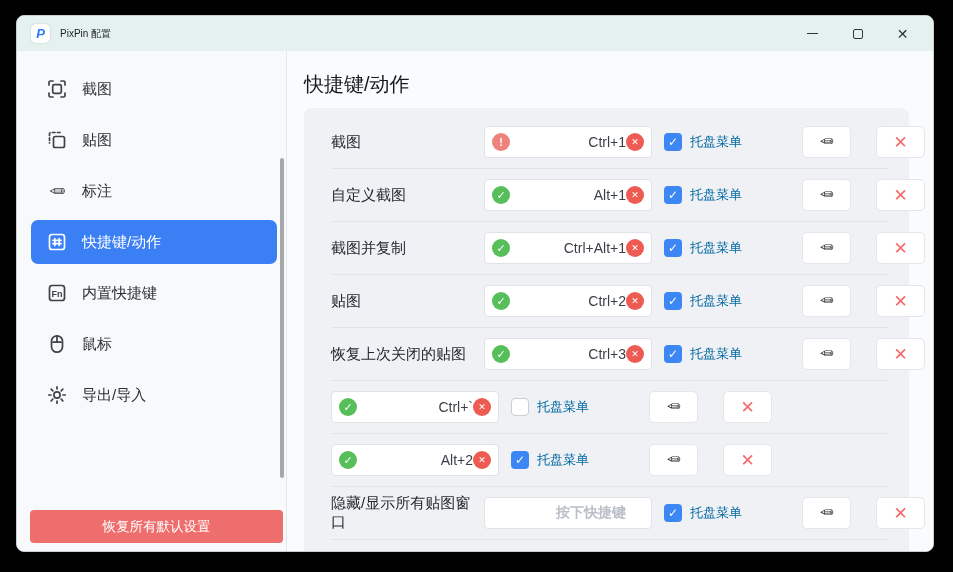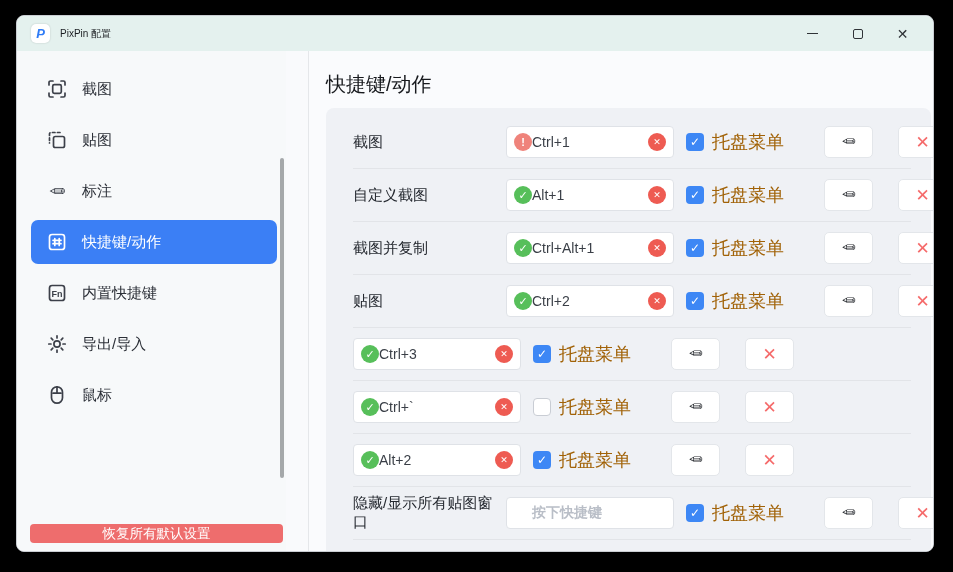--- a/index.html
+++ b/index.html
@@ -16,61 +16,61 @@
               justify-content:center; font-weight:bold; font-style:italic;
               color:#2e7bf6; font-size:13px; }
   .app-title { margin-left:10px; font-size:10px; color:#1c1f23; }
   .win-controls { position:absolute; right:8px; top:0; height:35px; display:flex; }
   .win-btn { width:45px; height:35px; display:flex; align-items:center;
              justify-content:center; color:#2f3337; font-size:13px; cursor:default; }
   .min-glyph { width:11px; height:1.4px; background:#2f3337; display:block; }
   .max-glyph { width:10px; height:10px; border:1.4px solid #2f3337; border-radius:2px; display:block; }
   .close-glyph { font-size:14px; line-height:1; }
   
-  .app-body { display:flex; height:502px; position:relative;gap:22px; }
+  .app-body { display:flex; height:502px; position:relative; }
   
   .sidebar { width:269px; background:#f7f9fa; position:relative; padding-top:16px; flex:none; }
   .side-item { height:44px; margin:0 9px 7px 14px; border-radius:7px; display:flex;
                align-items:center; padding-left:15px; color:#2b2f37; font-size:15px; cursor:default; }
   .side-item .s-icon { width:22px; height:22px; margin-right:14px; color:#3c4049;
                        display:flex; align-items:center; justify-content:center; }
   .side-item.selected { background:#3b7ff5; color:#fff; }
   .side-item.selected .s-icon { color:#fff; }
   .pencil-glyph { font-size:19px; transform:scaleX(-1); line-height:1; }
   .side-scrollbar { position:absolute; left:263px; top:107px; width:4px; height:320px;
                     background:#a5a8aa; border-radius:2px; }
-  .reset-btn { position:absolute; left:13px; bottom:10px; width:253px; height:19px;
+  .reset-btn { position:absolute; left:13px; bottom:10px; width:253px; height:33px;
                background:#ee6d6d; border:none; border-radius:4px; color:#fff;
                font-size:13.5px; font-family:Liberation Sans, sans-serif; cursor:pointer; }
   
   .main { flex:1; background:#fafbfd; border-left:1px solid #e5e7ea; position:relative;
           padding:20px 0 0 17px; }
   .main-title { font-size:20px; color:#17191d; }
   .panel { position:absolute; left:17px; top:57px; width:605px; bottom:-10px;
            background:#eff1f5; border-radius:8px 8px 0 0; padding:8px 20px 0 27px; }
   .hk-row { display:flex; align-items:center; height:53px; border-bottom:1px solid #e2e4e8; }
   .hk-label { width:153px; font-size:15px; color:#24282f; flex:none; }
   .hk-input { width:168px; height:32px; background:#fff; border:1px solid #dfe2e7;
               border-radius:4px; display:flex; align-items:center; padding:0 7px; flex:none; }
-  .hk-text { flex:1; text-align:left; font-size:14px; color:#3a3f47; }
+  .hk-text { flex:1; text-align:right; font-size:14px; color:#3a3f47; }
   .hk-text.placeholder { color:#b9bec7;font-weight:bold; }
   .badge { width:18px; height:18px; border-radius:50%; color:#fff; font-size:11px;
            font-weight:bold; display:flex; align-items:center; justify-content:center;
            flex:none; line-height:1; }
   .badge.ok { background:#57bf5a; }
   .badge.warn { background:#ef837b; }
   .badge.clear { background:#ee5b52; font-size:9px; cursor:pointer; }
   .badge.hidden { visibility:hidden; }
   .tray { margin-left:12px; width:118px; display:flex; align-items:center; flex:none; }
   .cbx { width:18px; height:18px; border-radius:4px; margin-right:8px; display:flex;
          align-items:center; justify-content:center; color:#fff; font-size:12px;
          cursor:pointer; flex:none; }
   .cbx.checked { background:#3d87f5; }
   .cbx.unchecked { background:#fff; border:1px solid #c9cdd4; color:transparent; }
-  .tray-label { font-size:18px; color:#a16207; }
+  .tray-label { font-size:13px; color:#0369a1; }
   .icon-btn { width:49px; height:32px; background:#fff; border:1px solid #e3e6ea;
               border-radius:5px; display:flex; align-items:center; justify-content:center;
               cursor:pointer; flex:none; font-family:inherit; }
   .edit-btn { margin-left:20px; color:#26292e; font-size:16px; }
   .edit-btn span { transform:scaleX(-1); display:block; line-height:1; }
   .del-btn { margin-left:25px; color:#f56b6b; font-size:17px; }
 </style>
 </head>
 <body>
 
@@ -143,35 +143,35 @@
                 <rect x="3.5" y="3.5" width="15" height="15" rx="2.6"></rect>
                 <text x="11" y="14.6" text-anchor="middle" font-size="9" font-family="Liberation Sans,sans-serif" fill="currentColor" stroke="none" font-weight="bold">Fn</text>
               </svg>
             </span>
     <span class="s-label">内置快捷键</span>
   </div>
 
   <div class="side-item">
     <span class="s-icon">
               <svg width="22" height="22" viewBox="0 0 22 22" fill="none" stroke="currentColor" stroke-width="1.7" stroke-linecap="round" stroke-linejoin="round">
+                <rect x="5.5" y="2.8" width="11" height="16.4" rx="5.5"></rect>
+                <path d="M11 2.8v6.4M7 9.2h8"></path>
+              </svg>
+            </span>
+    <span class="s-label">鼠标</span>
+  </div>
+
+  <div class="side-item">
+    <span class="s-icon">
+              <svg width="22" height="22" viewBox="0 0 22 22" fill="none" stroke="currentColor" stroke-width="1.7" stroke-linecap="round" stroke-linejoin="round">
                 <circle cx="11" cy="11" r="3.1"></circle>
                 <path d="M11 2.8v2.2M11 17v2.2M2.8 11h2.2M17 11h2.2M5.2 5.2l1.6 1.6M15.2 15.2l1.6 1.6M16.8 5.2l-1.6 1.6M6.8 15.2l-1.6 1.6"></path>
               </svg>
             </span>
     <span class="s-label">导出/导入</span>
-  </div>
-
-  <div class="side-item">
-    <span class="s-icon">
-              <svg width="22" height="22" viewBox="0 0 22 22" fill="none" stroke="currentColor" stroke-width="1.7" stroke-linecap="round" stroke-linejoin="round">
-                <rect x="5.5" y="2.8" width="11" height="16.4" rx="5.5"></rect>
-                <path d="M11 2.8v6.4M7 9.2h8"></path>
-              </svg>
-            </span>
-    <span class="s-label">鼠标</span>
   </div>
 
 </div>
       <div class="side-scrollbar"></div>
       <button class="reset-btn">恢复所有默认设置</button>
     </div>
 
     <div class="main">
       <div class="main-title">快捷键/动作</div>
       <div class="panel">
@@ -246,20 +246,21 @@
     </div>
     <button class="icon-btn edit-btn">
                 <span>✏</span>
               </button>
     <button class="icon-btn del-btn">
                 <span>✕</span>
               </button>
   </div>
 
   <div class="hk-row">
+    <div class="hk-label">恢复上次关闭的贴图</div>
     <div class="hk-input">
       <span class="badge status ok">✓</span>
       <span class="hk-text">Ctrl+3</span>
       <span class="badge clear">✕</span>
     </div>
     <div class="tray">
       <span class="cbx checked">✓</span>
       <span class="tray-label">托盘菜单</span>
     </div>
     <button class="icon-btn edit-btn">

